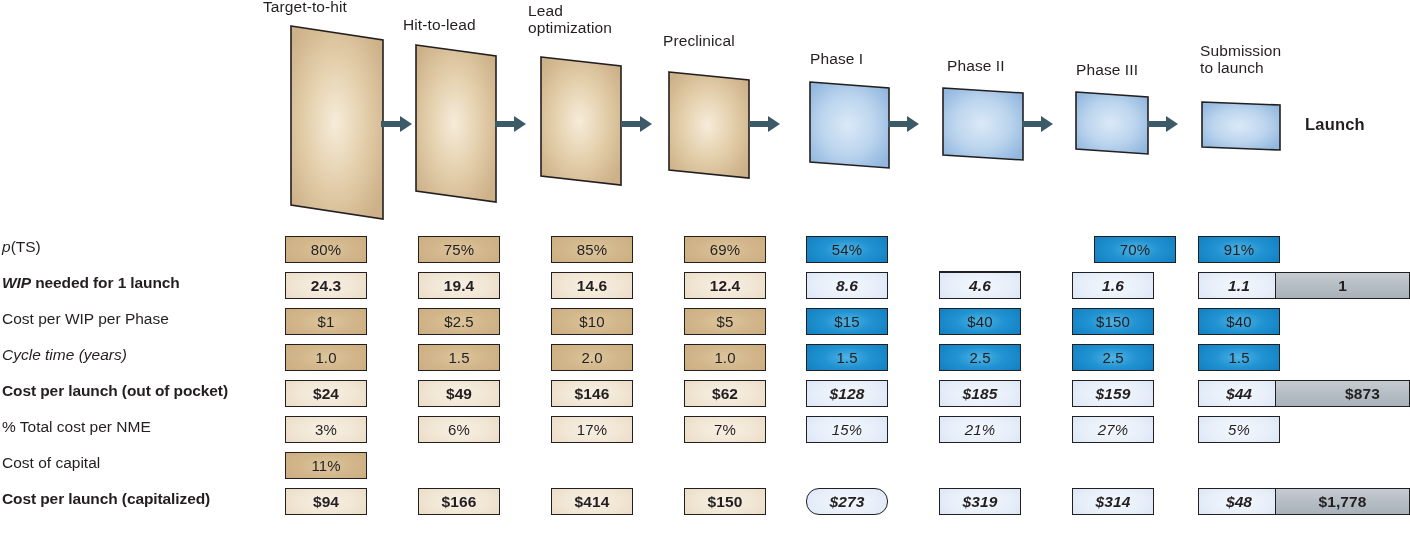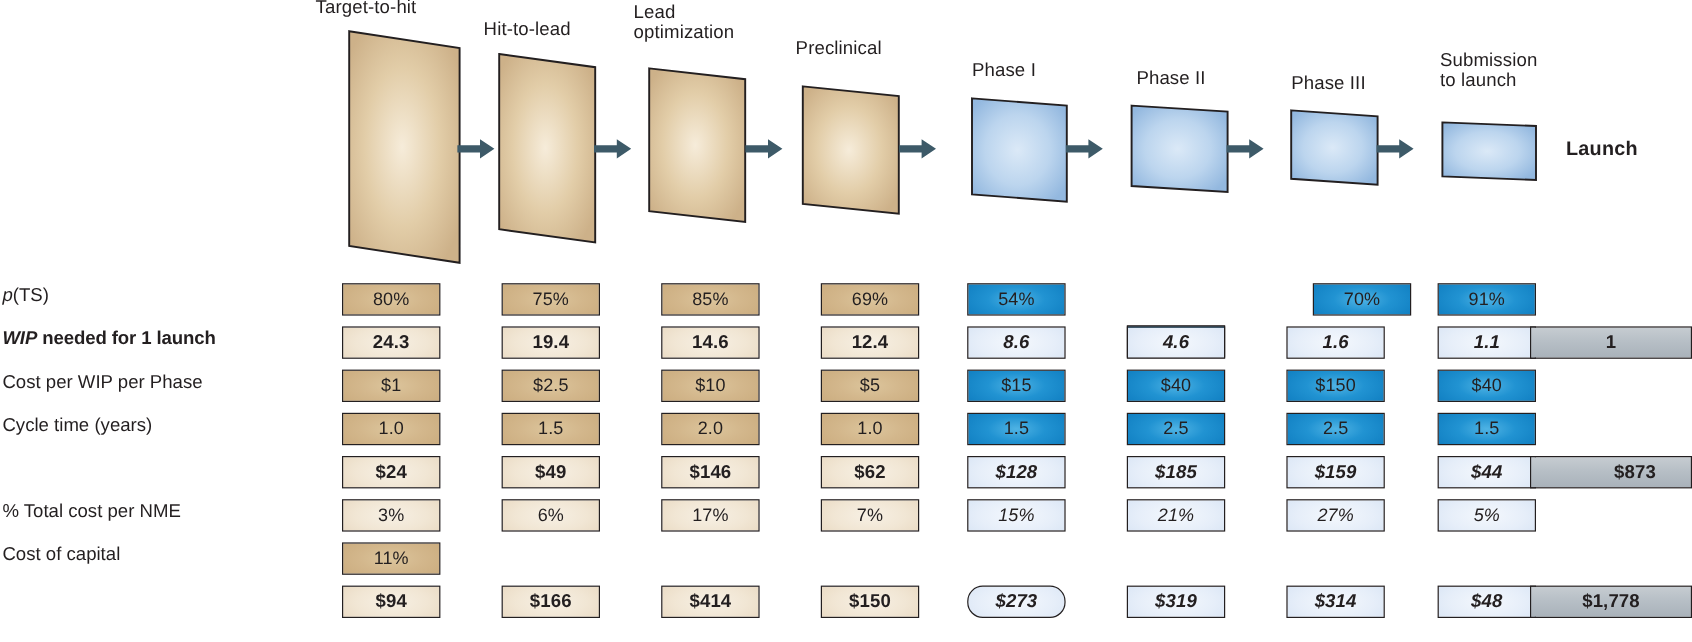--- a/index.html
+++ b/index.html
@@ -263,49 +263,51 @@
     <div class="cell wide grey b" style="left: 1275px; top: 44px;">1</div>
     <div class="row-label" style="top: 82px;">Cost per WIP per Phase</div>
     <div class="cell tan-dark" style="left: 285px; top: 80px;">$1</div>
     <div class="cell tan-dark" style="left: 418px; top: 80px;">$2.5</div>
     <div class="cell tan-dark" style="left: 551px; top: 80px;">$10</div>
     <div class="cell tan-dark" style="left: 684px; top: 80px;">$5</div>
     <div class="cell blue-dark" style="left: 806px; top: 80px;">$15</div>
     <div class="cell blue-dark" style="left: 939px; top: 80px;">$40</div>
     <div class="cell blue-dark" style="left: 1072px; top: 80px;">$150</div>
     <div class="cell blue-dark" style="left: 1198px; top: 80px;">$40</div>
-    <div class="row-label" style="top: 118px;">Cycle time (years)</div>
+    <div class="row-label" style="top: 118px; font-style: italic;">Cycle time (years)</div>
     <div class="cell tan-dark" style="left: 285px; top: 116px;">1.0</div>
     <div class="cell tan-dark" style="left: 418px; top: 116px;">1.5</div>
     <div class="cell tan-dark" style="left: 551px; top: 116px;">2.0</div>
     <div class="cell tan-dark" style="left: 684px; top: 116px;">1.0</div>
     <div class="cell blue-dark" style="left: 806px; top: 116px;">1.5</div>
     <div class="cell blue-dark" style="left: 939px; top: 116px;">2.5</div>
     <div class="cell blue-dark" style="left: 1072px; top: 116px;">2.5</div>
     <div class="cell blue-dark" style="left: 1198px; top: 116px;">1.5</div>
+    <div class="row-label bold" style="top: 154px;">Cost per launch (out of pocket)</div>
     <div class="cell tan-light b" style="left: 285px; top: 152px;">$24</div>
     <div class="cell tan-light b" style="left: 418px; top: 152px;">$49</div>
     <div class="cell tan-light b" style="left: 551px; top: 152px;">$146</div>
     <div class="cell tan-light b" style="left: 684px; top: 152px;">$62</div>
     <div class="cell blue-light b" style="left: 806px; top: 152px;">$128</div>
     <div class="cell blue-light b" style="left: 939px; top: 152px;">$185</div>
     <div class="cell blue-light b" style="left: 1072px; top: 152px;">$159</div>
     <div class="cell blue-light b" style="left: 1198px; top: 152px;">$44</div>
     <div class="cell wide grey b" style="left: 1275px; top: 152px; padding-left: 40px;">$873</div>
     <div class="row-label" style="top: 190px;">% Total cost per NME</div>
     <div class="cell tan-light" style="left: 285px; top: 188px;">3%</div>
     <div class="cell tan-light" style="left: 418px; top: 188px;">6%</div>
     <div class="cell tan-light" style="left: 551px; top: 188px;">17%</div>
     <div class="cell tan-light" style="left: 684px; top: 188px;">7%</div>
     <div class="cell blue-light" style="left: 806px; top: 188px;">15%</div>
     <div class="cell blue-light" style="left: 939px; top: 188px;">21%</div>
     <div class="cell blue-light" style="left: 1072px; top: 188px;">27%</div>
     <div class="cell blue-light" style="left: 1198px; top: 188px;">5%</div>
     <div class="row-label" style="top: 226px;">Cost of capital</div>
     <div class="cell tan-dark" style="left: 285px; top: 224px;">11%</div>
+    <div class="row-label bold" style="top: 262px;">Cost per launch (capitalized)</div>
     <div class="cell tan-light b" style="left: 285px; top: 260px;">$94</div>
     <div class="cell tan-light b" style="left: 418px; top: 260px;">$166</div>
     <div class="cell tan-light b" style="left: 551px; top: 260px;">$414</div>
     <div class="cell tan-light b" style="left: 684px; top: 260px;">$150</div>
     <div class="cell blue-light b" style="left: 806px; top: 260px; border-radius: 13px;">$273</div>
     <div class="cell blue-light b" style="left: 939px; top: 260px;">$319</div>
     <div class="cell blue-light b" style="left: 1072px; top: 260px;">$314</div>
     <div class="cell blue-light b" style="left: 1198px; top: 260px;">$48</div>
     <div class="cell wide grey b" style="left: 1275px; top: 260px;">$1,778</div>
   </div>

